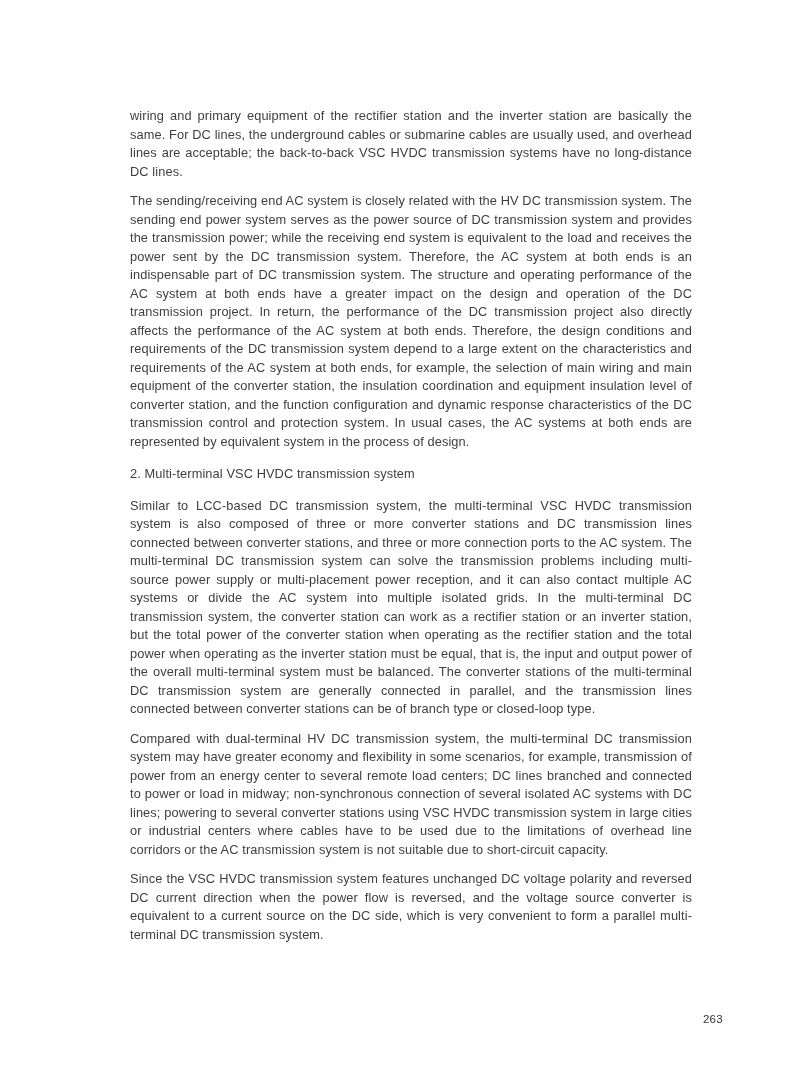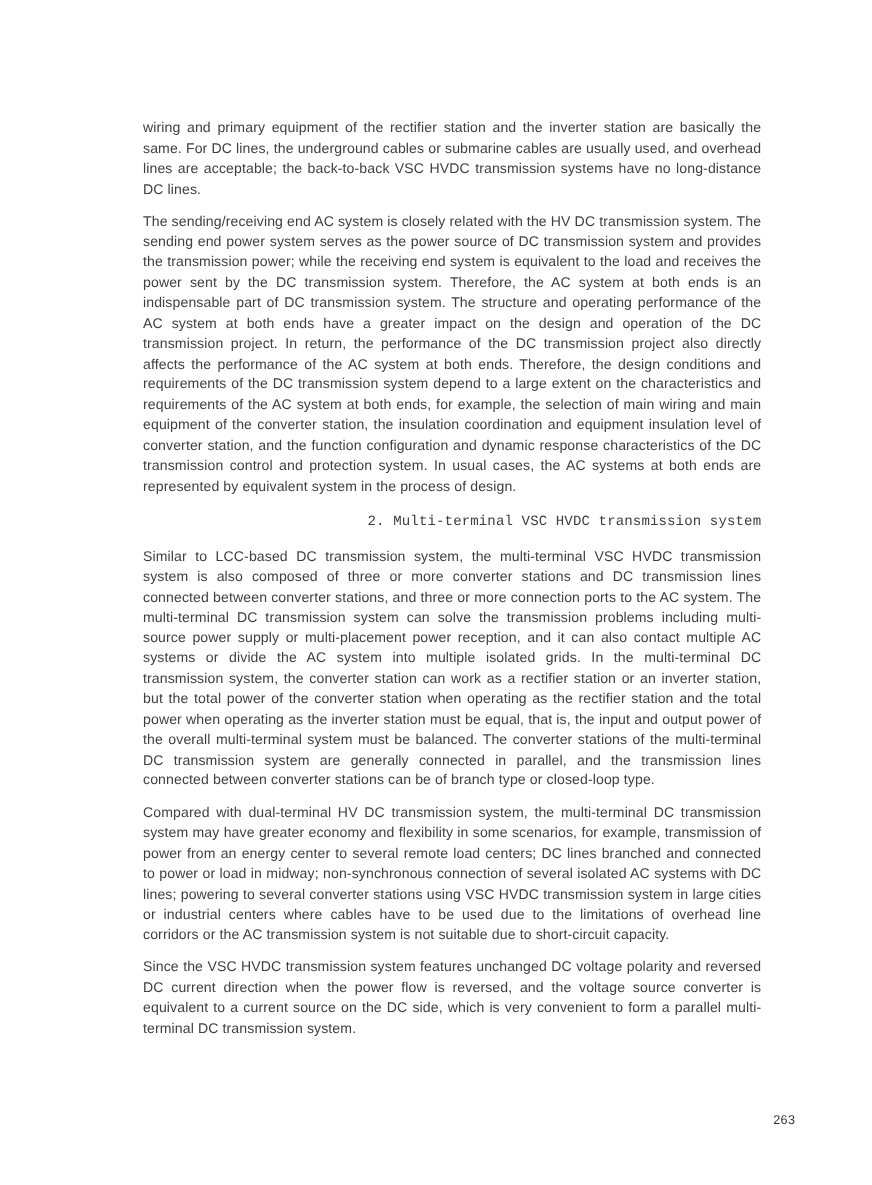--- a/index.html
+++ b/index.html
@@ -27,22 +27,21 @@
   }
   .text-block p {
     margin: 0 0 11px 0;
     text-align: justify;
   }
   .text-block h2 {
     margin: 14px 0 13px 0;
     font-size: 12.8px;
     font-weight: 400;
     line-height: 18.5px;
-    text-align: right;
-    font-family: Liberation Mono, monospace;
+    text-align: left;
   }
   .page-footer {
     position: absolute;
     right: 36px;
     top: 1013px;
     color: #333333;
     font-size: 11.5px;
     letter-spacing: 0.3px;
   }
 </style>

